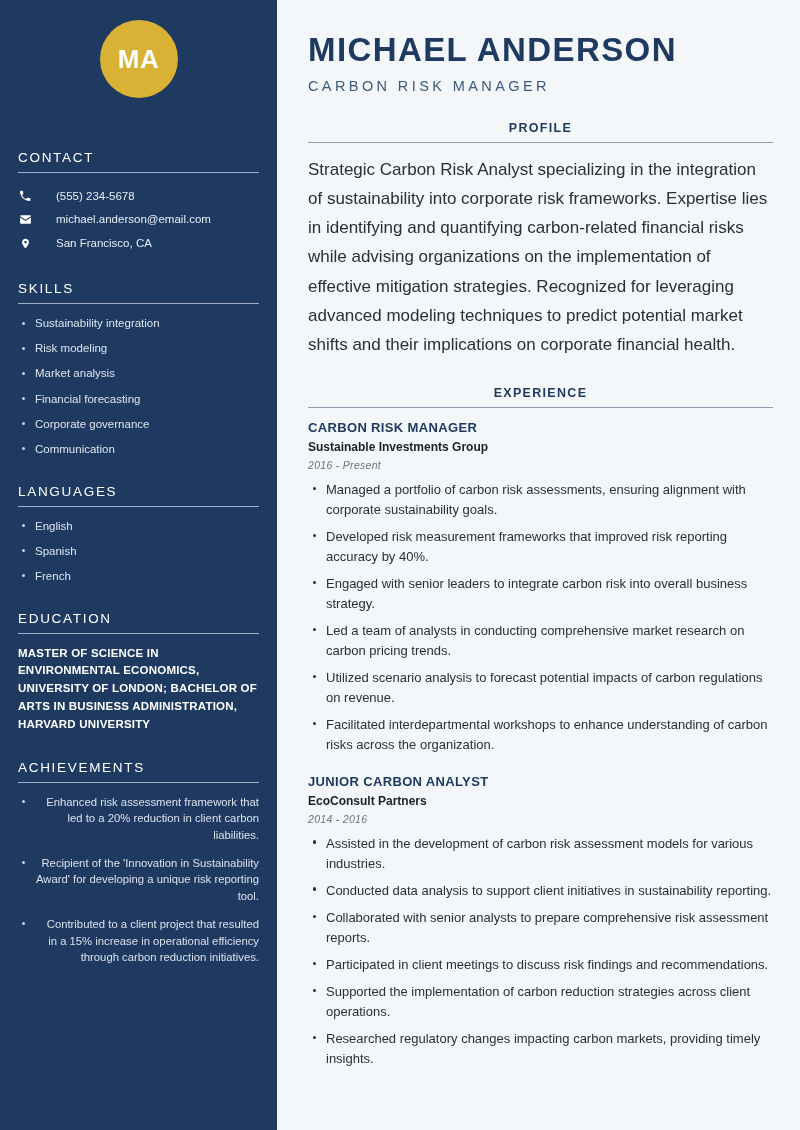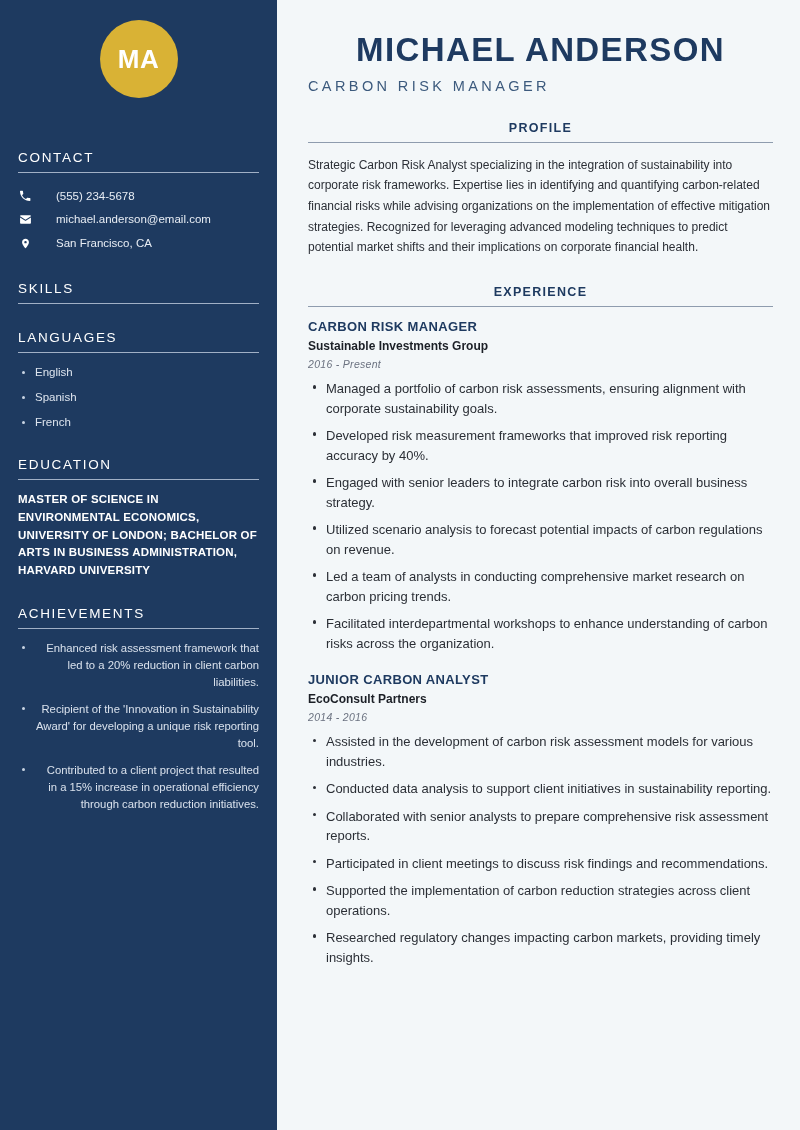--- a/index.html
+++ b/index.html
@@ -134,21 +134,20 @@
     background: #f3f7f9;
     padding: 33px 27px 0 31px;
   }
 
   .name {
     font-size: 33px;
     font-weight: bold;
     color: #1e3a60;
     letter-spacing: 1.4px;
     line-height: 1.05;
-    text-align: center;
   }
   .role {
     font-size: 14.5px;
     color: #3c5a7d;
     letter-spacing: 3.4px;
     margin-top: 10px;
   }
 
   .main-section { margin-top: 27px; }
 
@@ -160,21 +159,21 @@
     padding-bottom: 7px;
     text-align: center;
   }
   .main-rule {
     height: 1px;
     background: #8e9cae;
     margin-bottom: 12px;
   }
 
   .profile-text {
-    font-size: 12px;
+    font-size: 17px;
     line-height: 1.72;
     color: #2b2f36;
   }
 
   .job { margin-bottom: 2px; }
   .job + .job { margin-top: 19px; }
 
   .job-title {
     font-size: 13px;
     font-weight: bold;
@@ -252,20 +251,28 @@
             </svg>
         </span>
         <span>San Francisco, CA</span>
       </li>
     </ul>
   </section>
 
   <section class="side-section">
     <div class="side-heading">SKILLS</div>
     <div class="side-rule"></div>
+    <ul class="bullet-list">
+      <li>Sustainability integration</li>
+      <li>Risk modeling</li>
+      <li>Market analysis</li>
+      <li>Financial forecasting</li>
+      <li>Corporate governance</li>
+      <li>Communication</li>
+    </ul>
   </section>
 
   <section class="side-section">
     <div class="side-heading">LANGUAGES</div>
     <div class="side-rule"></div>
     <ul class="bullet-list">
       <li>English</li>
       <li>Spanish</li>
       <li>French</li>
     </ul>
@@ -305,22 +312,22 @@
     <div class="main-rule"></div>
 
     <div class="job">
       <div class="job-title">CARBON RISK MANAGER</div>
       <div class="job-company">Sustainable Investments Group</div>
       <div class="job-dates">2016 - Present</div>
       <ul class="job-bullets">
         <li>Managed a portfolio of carbon risk assessments, ensuring alignment with corporate sustainability goals.</li>
         <li>Developed risk measurement frameworks that improved risk reporting accuracy by 40%.</li>
         <li>Engaged with senior leaders to integrate carbon risk into overall business strategy.</li>
+        <li>Led a team of analysts in conducting comprehensive market research on carbon pricing trends.</li>
         <li>Utilized scenario analysis to forecast potential impacts of carbon regulations on revenue.</li>
-        <li>Led a team of analysts in conducting comprehensive market research on carbon pricing trends.</li>
         <li>Facilitated interdepartmental workshops to enhance understanding of carbon risks across the organization.</li>
       </ul>
     </div>
 
     <div class="job">
       <div class="job-title">JUNIOR CARBON ANALYST</div>
       <div class="job-company">EcoConsult Partners</div>
       <div class="job-dates">2014 - 2016</div>
       <ul class="job-bullets">
         <li>Assisted in the development of carbon risk assessment models for various industries.</li>

